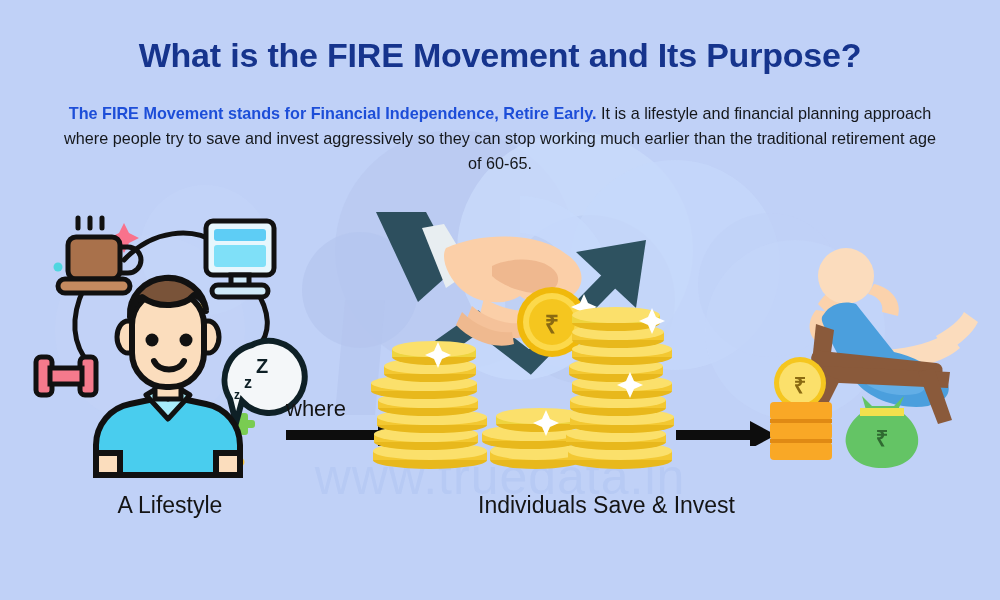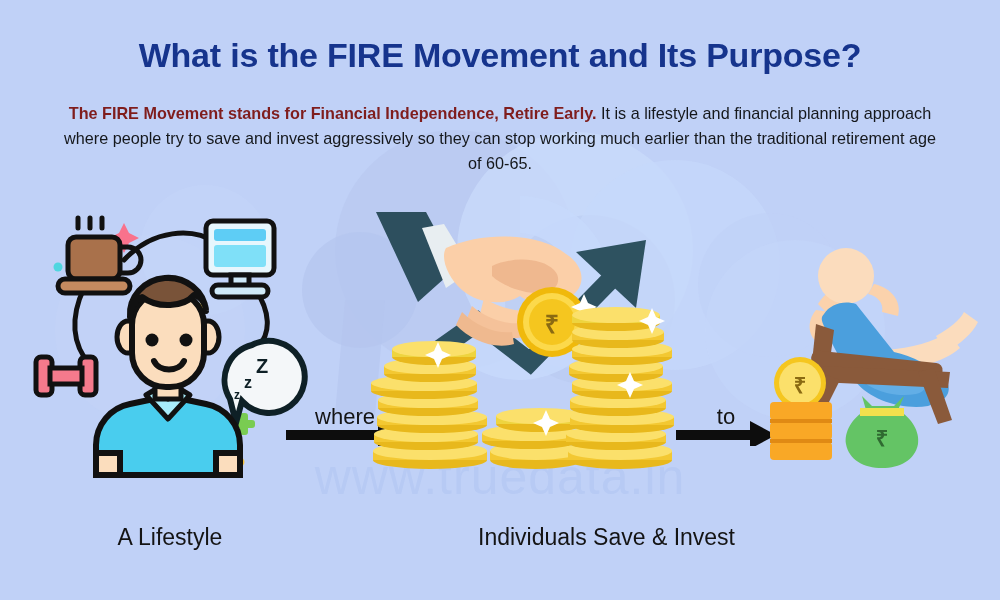--- a/index.html
+++ b/index.html
@@ -18,36 +18,36 @@
   .headline {
     position:absolute; left:0; top:36px; width:1000px; text-align:center;
     font-size:34px; font-weight:bold; color:#16348d; letter-spacing:-0.2px;
     font-family:"Liberation Sans", sans-serif;
   }
   .subcopy {
     position:absolute; left:60px; top:101px; width:880px; text-align:center;
     font-size:16.2px; line-height:25px; color:#15181c;
     font-family:"Liberation Sans", sans-serif;
   }
-  .subcopy .lead { color:#7f1d1d; font-weight:bold; }
+  .subcopy .lead { color:#1d4ed8; font-weight:bold; }
 
   
   .caption {
     position:absolute; text-align:center; font-size:23px; color:#141414;
-    font-family:"Liberation Sans", sans-serif; white-space:nowrap;margin-top:32px;
+    font-family:"Liberation Sans", sans-serif; white-space:nowrap;
   }
   #cap-lifestyle { left:40px;  top:492px; width:260px; }
   #cap-invest    { left:345px; top:492px; width:390px;text-align:right; }
   #cap-retire    { left:740px; top:488px; width:260px; }
 
   
   .connector { position:absolute; }
   .conn-label {
-    position:absolute; font-size:22px; color:#141414; text-align:center;
-    width:100%; top:-2px; font-family:"Liberation Sans", sans-serif;margin-top:8px;
+    position:absolute; font-size:22px; color:#141414; text-align:left;
+    width:100%; top:-2px; font-family:"Liberation Sans", sans-serif;
   }
   #conn-where { left:286px; top:398px; width:118px; height:54px; }
   #conn-to    { left:676px; top:398px; width:100px; height:54px; }
   .arrow-line { position:absolute; left:0; bottom:6px; width:100%; height:26px; }
 
   
   .watermark {
     position:absolute; left:250px; top:448px; width:500px;
     text-align:center; font-size:50px; color:#b4c8f3; opacity:.75;
     font-family:"Liberation Sans", sans-serif; letter-spacing:1px;
@@ -253,21 +253,20 @@
         <ellipse cx="256" cy="113" rx="44" ry="8" fill="#e8b81c"></ellipse>
         <rect x="212" y="105" width="88" height="8" fill="#eed43f"></rect>
         <ellipse cx="256" cy="105" rx="44" ry="8" fill="#fbe06b"></ellipse>
         <path d="M292 98 l4 9 9 4 -9 4 -4 9 -4 -9 -9 -4 9 -4z" fill="#ffffff"></path>
         <path d="M270 162 l4 9 9 4 -9 4 -4 9 -4 -9 -9 -4 9 -4z" fill="#ffffff"></path>
       </g>
     </g>
   </svg>
 
   <div class="connector" id="conn-to">
-    <div class="conn-label">to</div>
     <svg class="arrow-line" viewBox="0 0 100 26">
       <path d="M0 10 h74 v-9 l26 14 -26 14 v-9 h-74z" fill="#0d0d0d"></path>
     </svg>
   </div>
 
   <svg class="art" style="left:758px; top:238px;" width="230" height="230" viewBox="0 0 230 230">
 
     <g>
 
       <path d="M58 72 c-10 12 -8 28 4 34 l10 -14 c-6 -4 -6 -12 0 -18z" fill="#fbd2ac"></path>

